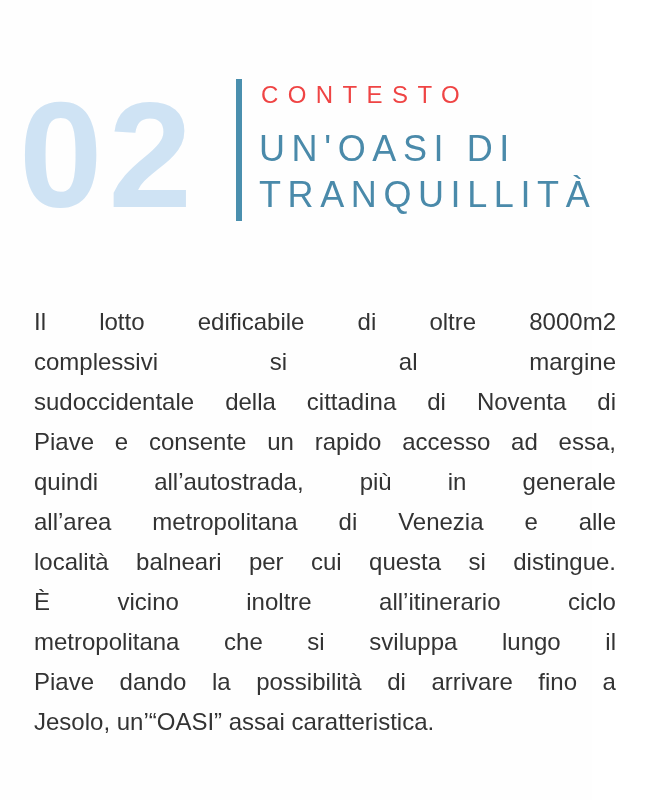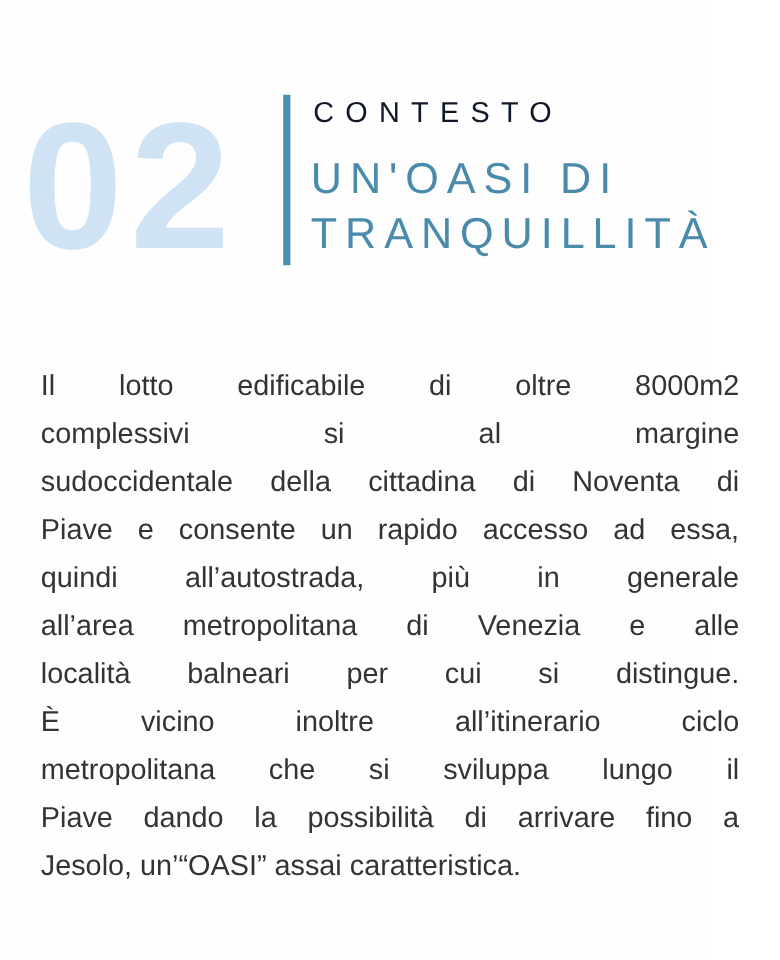--- a/index.html
+++ b/index.html
@@ -43,21 +43,21 @@
     }
     .eyebrow {
       position: absolute;
       left: 261px;
       top: 80px;
       font-family: "Liberation Sans", sans-serif;
       font-weight: 400;
       font-size: 24px;
       line-height: 30px;
       letter-spacing: 9.4px;
-      color: #0f172a;
+      color: #ef4444;
       white-space: nowrap;
     }
     .title {
       position: absolute;
       left: 259px;
       top: 126px;
       font-family: "Liberation Sans", sans-serif;
       font-weight: 400;
       font-size: 36px;
       line-height: 46px;
@@ -171,20 +171,21 @@
           <span>e</span>
           <span>alle</span>
         </span>
       </div>
     <div class="body-line">
         <span class="w">
           <span>località</span>
           <span>balneari</span>
           <span>per</span>
           <span>cui</span>
+          <span>questa</span>
           <span>si</span>
           <span>distingue.</span>
         </span>
       </div>
     <div class="body-line">
         <span class="w">
           <span>È</span>
           <span>vicino</span>
           <span>inoltre</span>
           <span>all’itinerario</span>

